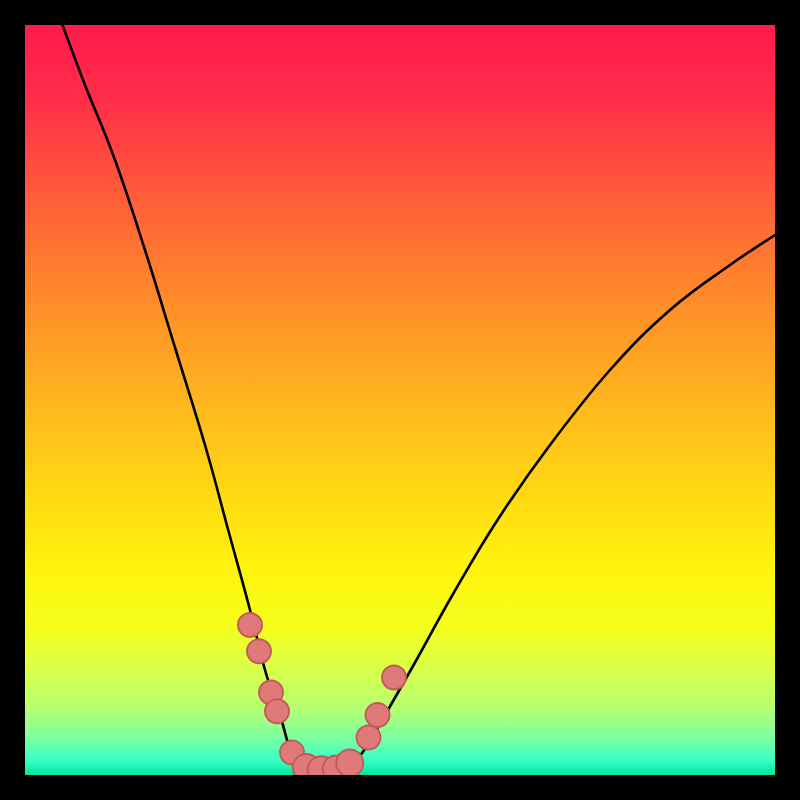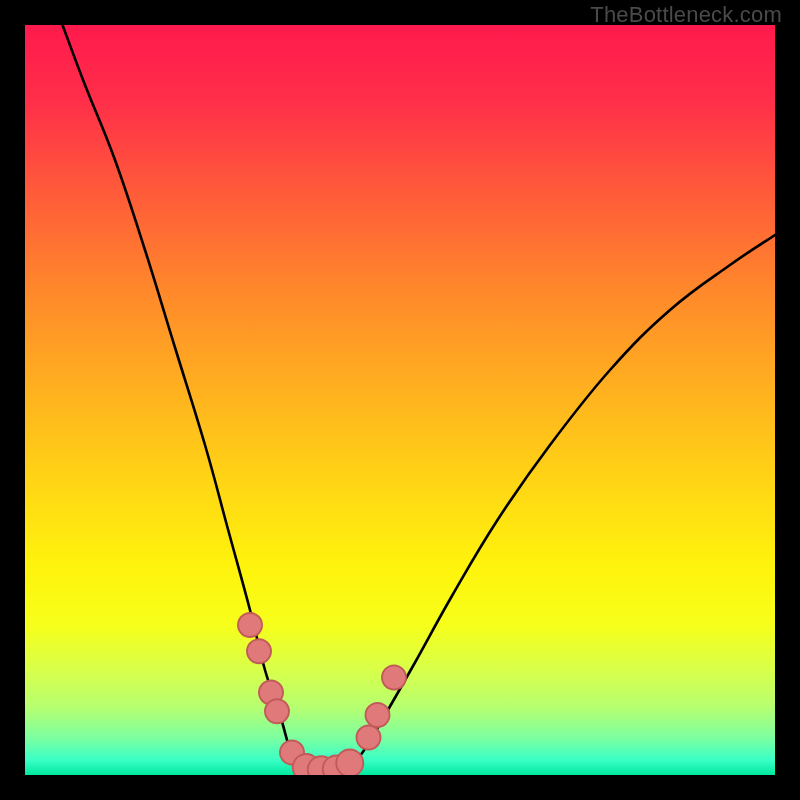--- a/index.html
+++ b/index.html
@@ -41,21 +41,20 @@
     color: #4a4a4a;
     font-size: 22px;
     font-weight: 500;
     letter-spacing: 0.2px;
   }
 </style>
 </head>
 <body>
 
 <div class="frame">
-  <div class="watermark">TheBottleneck.com</div>
 
   <div class="plot-area">
     <svg class="gradient-bg" viewBox="0 0 100 100" preserveAspectRatio="none">
       <defs>
         <linearGradient id="bg-grad" x1="0" y1="0" x2="0" y2="1">
             <stop offset="0%" stop-color="#ff1a4d"></stop>
             <stop offset="10%" stop-color="#ff2e49"></stop>
             <stop offset="22%" stop-color="#ff5a3a"></stop>
             <stop offset="36%" stop-color="#ff8a2a"></stop>
             <stop offset="50%" stop-color="#ffb51e"></stop>

